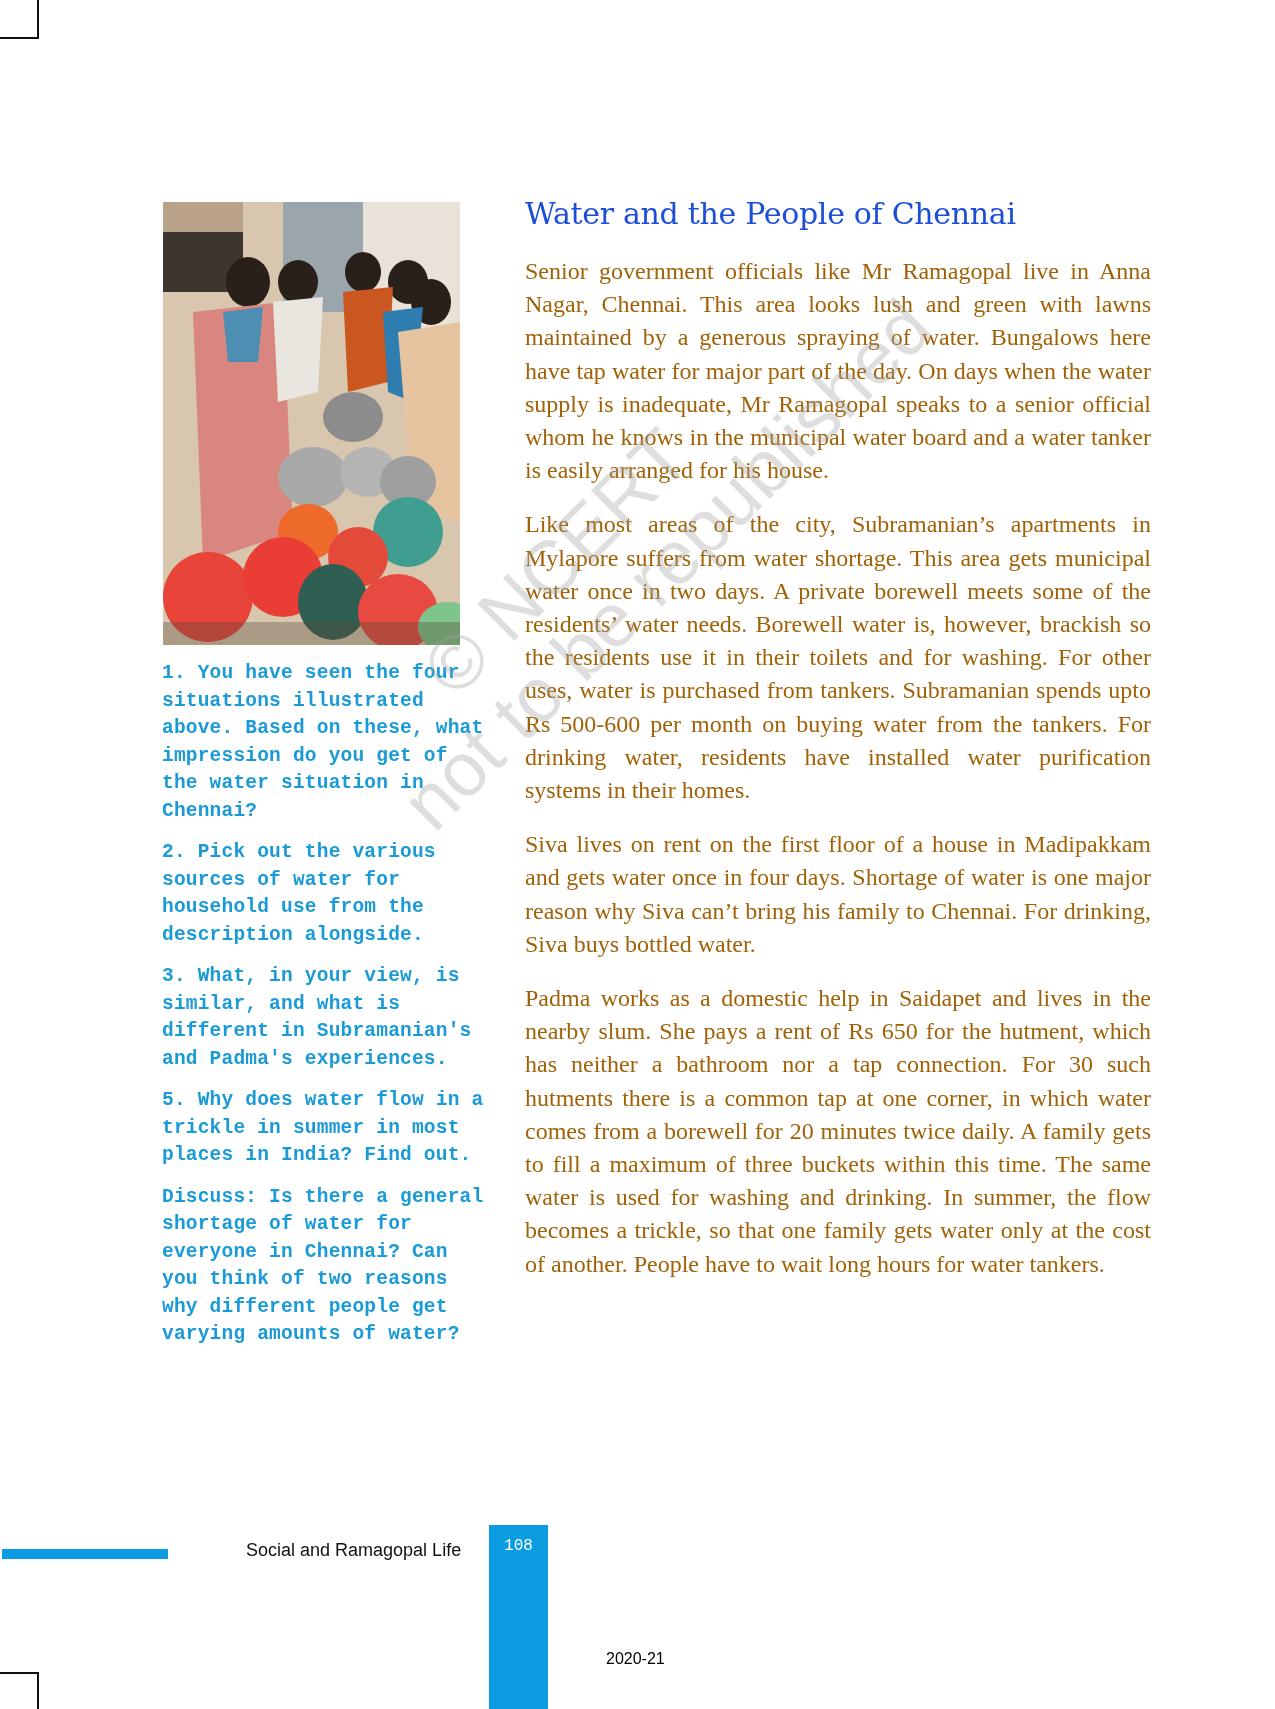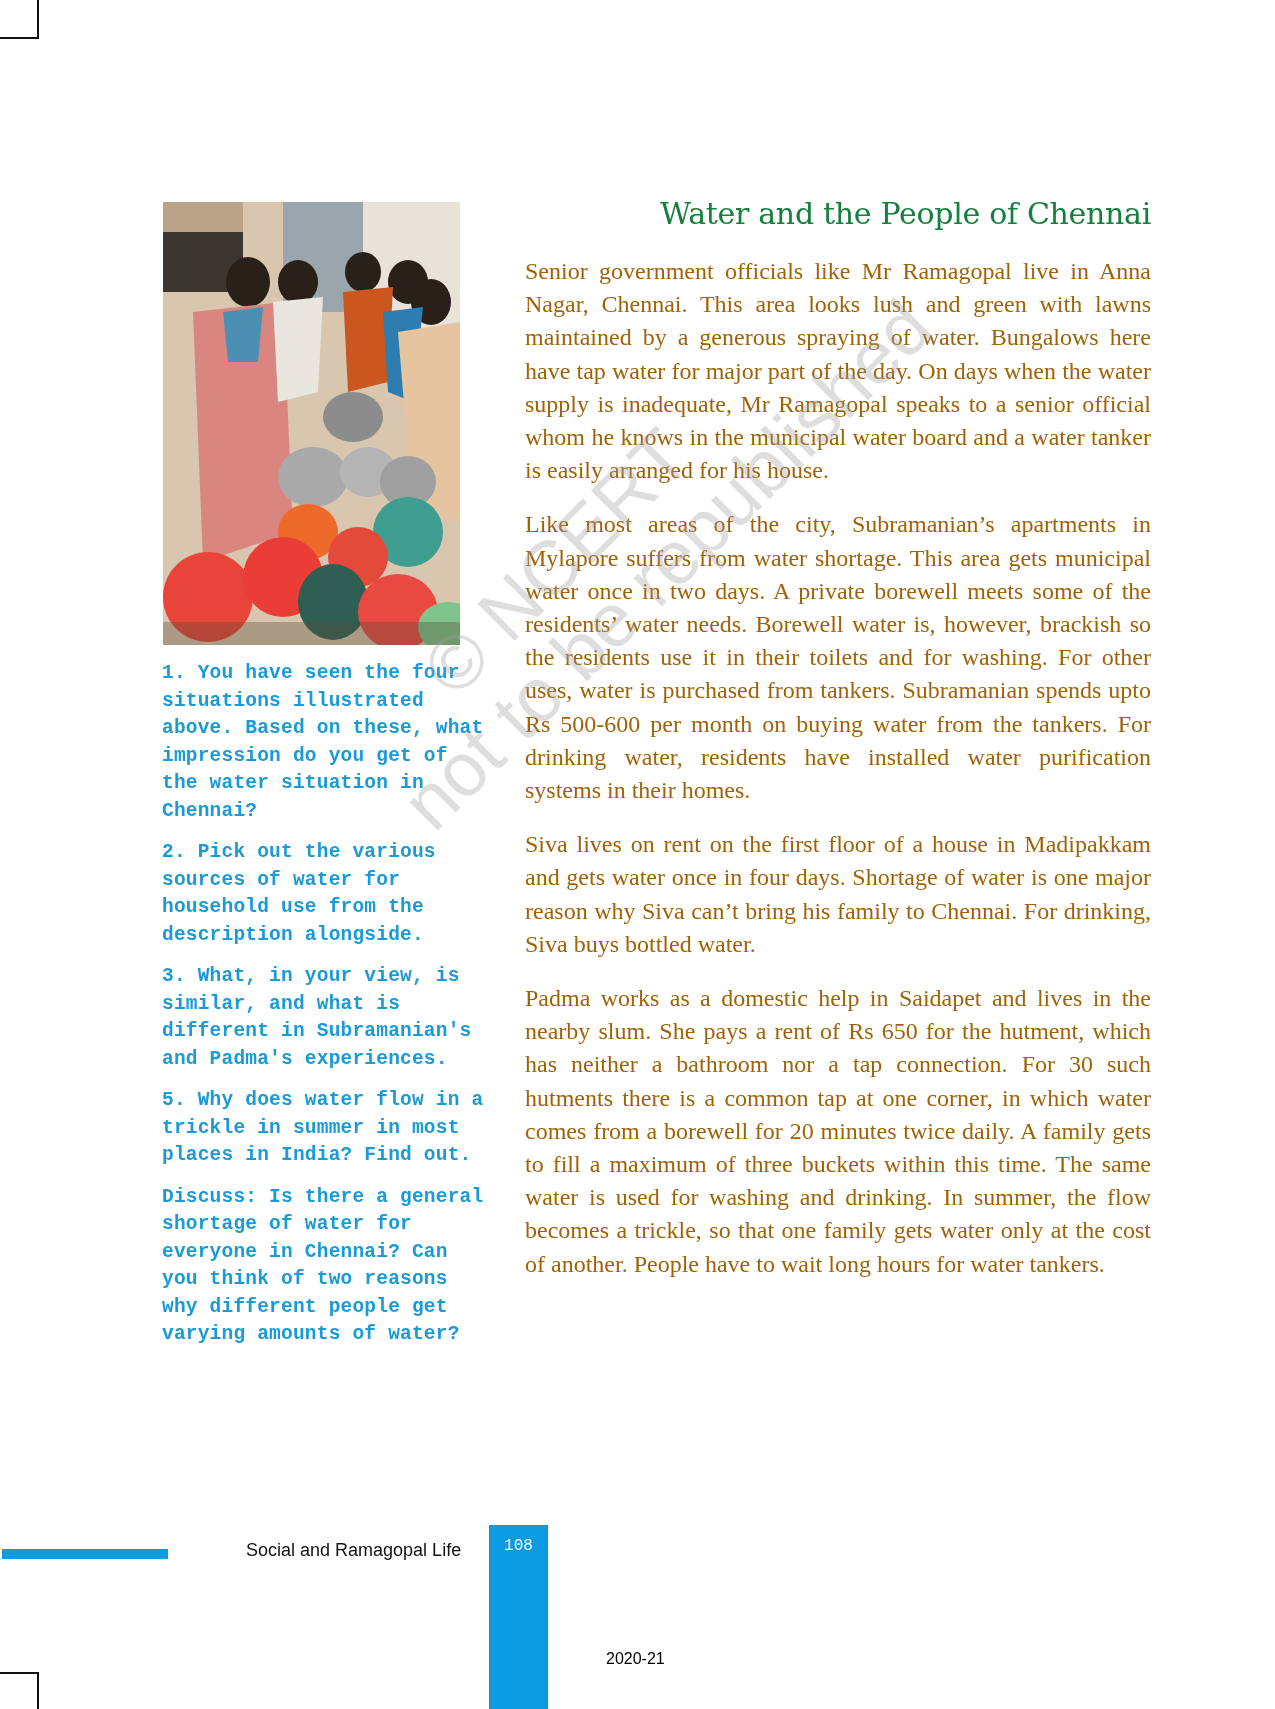--- a/index.html
+++ b/index.html
@@ -11,21 +11,21 @@
 
   .photo { position: absolute; left: 163px; top: 202px; width: 297px; height: 443px; overflow: hidden; background: #c9a98a; }
   .photo svg { width: 100%; height: 100%; display: block; }
 
   .sidebar { position: absolute; left: 162px; top: 660px; width: 330px;
     font-family: Liberation Mono, monospace; font-size: 19.5px; line-height: 27.5px;
     color: #1a9ad6; font-weight: bold; letter-spacing: 0.2px; }
   .sidebar p { margin: 0 0 14px 0; }
 
   .main { position: absolute; left: 525px; top: 196px; width: 626px; }
-  .title { font-family: "DejaVu Serif", serif; font-size: 30px; color: #15803d; margin: 0 0 24px 0; font-weight: normal; letter-spacing: -0.3px; text-align: right; }
+  .title { font-family: "DejaVu Serif", serif; font-size: 30px; color: #1d4ed8; margin: 0 0 24px 0; font-weight: normal; letter-spacing: -0.3px; }
   .para { font-family: "Liberation Serif", serif; font-size: 24px; line-height: 33.2px; color: #a16207; text-align: justify; margin: 0 0 21px 0; }
 
   .watermark { position: absolute; left: 360px; top: 760px; transform: rotate(-45deg); transform-origin: left top;
     font-family: "Liberation Sans", sans-serif; color: rgba(160,160,160,0.35); font-size: 76px; line-height: 78px; pointer-events: none; white-space: nowrap; }
   .watermark div { position: absolute; }
 
   .footer-bar { position: absolute; left: 2px; top: 1549px; width: 166px; height: 10px; background: #0a9be0; }
   .footer-label { position: absolute; left: 246px; top: 1540px; font-family: "Liberation Sans", sans-serif; font-size: 18px; color: #111; }
   .page-tab { position: absolute; left: 489px; top: 1525px; width: 59px; height: 184px; background: #0a9be0; }
   .page-number { position: absolute; left: 0; top: 12px; width: 100%; text-align: center; font-family: Liberation Mono, monospace; font-size: 16px; color: #fff; }

